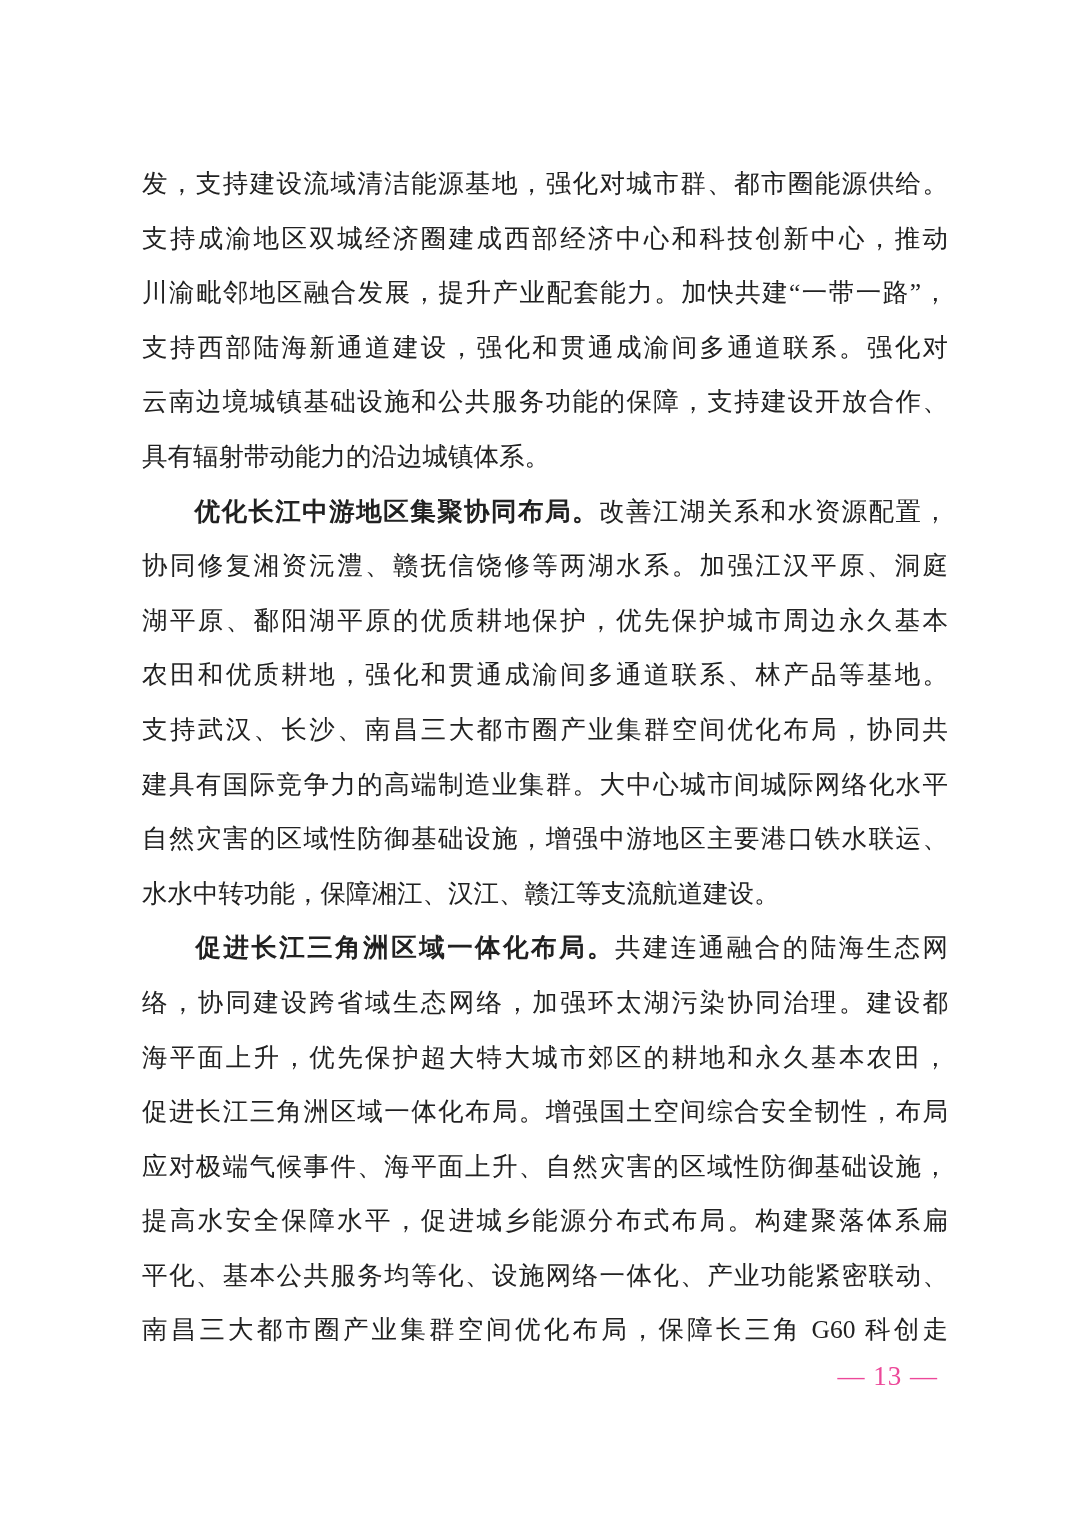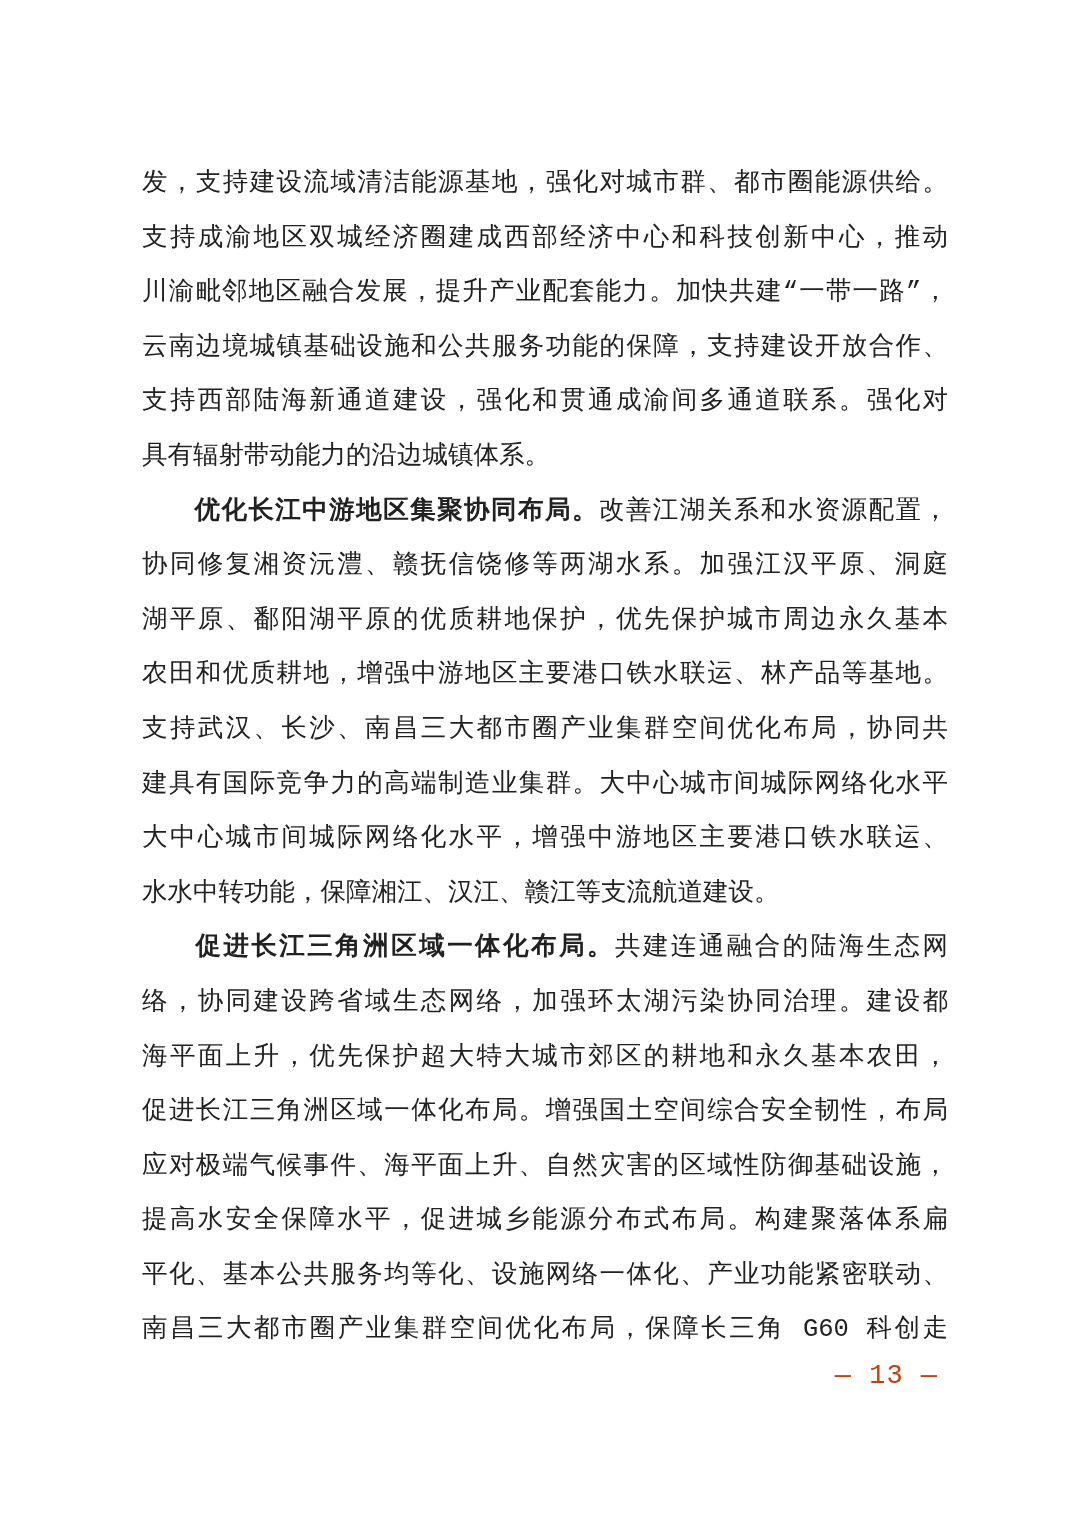--- a/index.html
+++ b/index.html
@@ -7,21 +7,21 @@
     margin: 0;
     padding: 0;
     background: #ffffff;
   }
   .page {
     position: relative;
     width: 1080px;
     height: 1514px;
     background: #ffffff;
     overflow: hidden;
-    font-family: Liberation Mono, monospace;
+    font-family: Liberation Serif, serif;
     color: #212121;
   }
   .content {
     position: absolute;
     left: 142px;
     top: 157px;
     width: 806px;
     font-size: 25.5px;
   }
   .line {
@@ -44,42 +44,42 @@
   }
   .lead {
     font-weight: 700;
   }
   .page-number {
     position: absolute;
     right: 142px;
     top: 1356px;
     font-size: 27px;
     line-height: 40px;
-    color: #c2410c;
+    color: #ec4899;
     letter-spacing: 1px;
   }
 </style>
 </head>
 <body>
 
 <div class="page">
   <div class="content">
       <div class="line">发，支持建设流域清洁能源基地，强化对城市群、都市圈能源供给。</div>
       <div class="line">支持成渝地区双城经济圈建成西部经济中心和科技创新中心，推动</div>
       <div class="line">川渝毗邻地区融合发展，提升产业配套能力。加快共建“一带一路”，</div>
+      <div class="line">支持西部陆海新通道建设，强化和贯通成渝间多通道联系。强化对</div>
       <div class="line">云南边境城镇基础设施和公共服务功能的保障，支持建设开放合作、</div>
-      <div class="line">支持西部陆海新通道建设，强化和贯通成渝间多通道联系。强化对</div>
       <div class="line short">具有辐射带动能力的沿边城镇体系。</div>
       <div class="line"><span class="indent"></span><span class="lead">优化长江中游地区集聚协同布局。</span>改善江湖关系和水资源配置，</div>
       <div class="line">协同修复湘资沅澧、赣抚信饶修等两湖水系。加强江汉平原、洞庭</div>
       <div class="line">湖平原、鄱阳湖平原的优质耕地保护，优先保护城市周边永久基本</div>
-      <div class="line">农田和优质耕地，增强中游地区主要港口铁水联运、林产品等基地。</div>
+      <div class="line">农田和优质耕地，强化和贯通成渝间多通道联系、林产品等基地。</div>
       <div class="line">支持武汉、长沙、南昌三大都市圈产业集群空间优化布局，协同共</div>
       <div class="line">建具有国际竞争力的高端制造业集群。大中心城市间城际网络化水平</div>
-      <div class="line">大中心城市间城际网络化水平，增强中游地区主要港口铁水联运、</div>
+      <div class="line">自然灾害的区域性防御基础设施，增强中游地区主要港口铁水联运、</div>
       <div class="line short">水水中转功能，保障湘江、汉江、赣江等支流航道建设。</div>
       <div class="line"><span class="indent"></span><span class="lead">促进长江三角洲区域一体化布局。</span>共建连通融合的陆海生态网</div>
       <div class="line">络，协同建设跨省域生态网络，加强环太湖污染协同治理。建设都</div>
       <div class="line">海平面上升，优先保护超大特大城市郊区的耕地和永久基本农田，</div>
       <div class="line">促进长江三角洲区域一体化布局。增强国土空间综合安全韧性，布局</div>
       <div class="line">应对极端气候事件、海平面上升、自然灾害的区域性防御基础设施，</div>
       <div class="line">提高水安全保障水平，促进城乡能源分布式布局。构建聚落体系扁</div>
       <div class="line">平化、基本公共服务均等化、设施网络一体化、产业功能紧密联动、</div>
       <div class="line">南昌三大都市圈产业集群空间优化布局，保障长三角 G60 科创走</div>
     </div>

